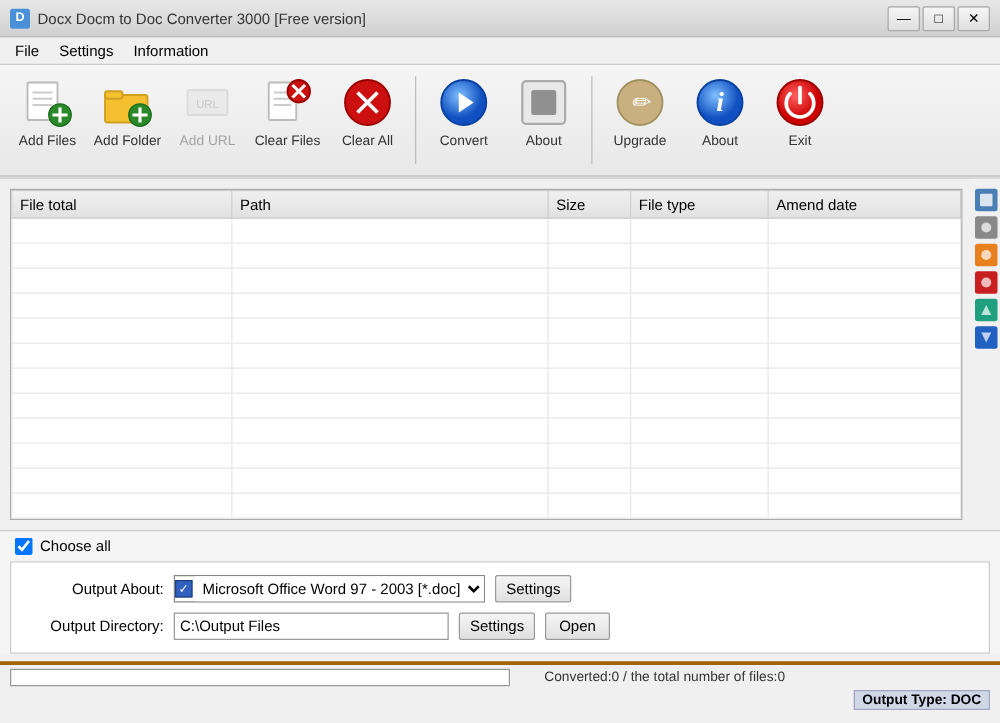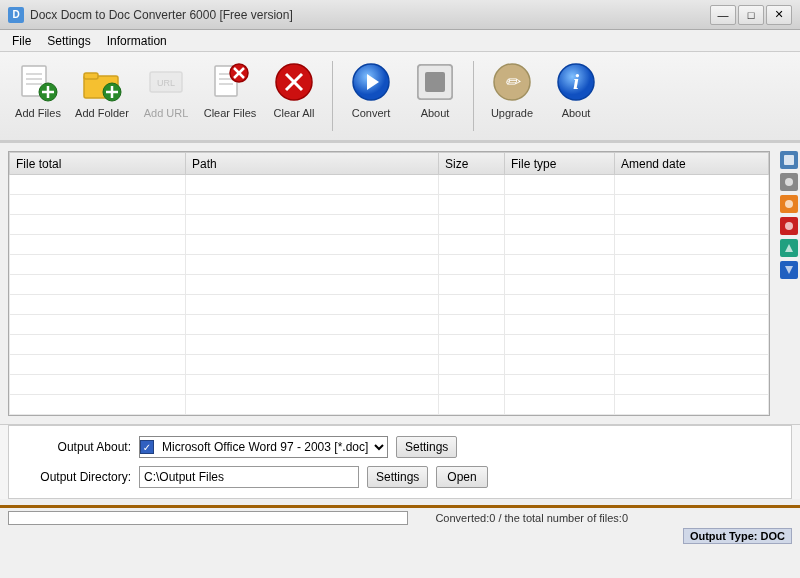--- a/index.html
+++ b/index.html
@@ -294,21 +294,21 @@
       height: 14px;
       cursor: pointer;
     }
   </style>
 </head>
 <body>
 
 <div class="title-bar">
   <div class="title-bar-left">
     <div class="title-icon">D</div>
-    <span class="title-text">Docx Docm to Doc Converter 6000 [Free version]</span>
+    <span class="title-text">Docx Docm to Doc Converter 3000 [Free version]</span>
   </div>
   <div class="title-bar-controls">
     <div class="title-btn">—</div>
     <div class="title-btn">□</div>
     <div class="title-btn close">✕</div>
   </div>
 </div>
 
 <div class="menu-bar">
   <div class="menu-item">File</div>
@@ -433,20 +433,36 @@
             <stop offset="100%" stop-color="#1050c0"></stop>
           </radialGradient>
         </defs>
         <circle cx="20" cy="20" r="18" fill="url(#infoGrad)" stroke="#0840a0" stroke-width="1.5"></circle>
         <text x="20" y="27" text-anchor="middle" font-size="22" fill="white" font-family="serif" font-style="italic" font-weight="bold">i</text>
       </svg>
     </div>
     <span class="btn-label">About</span>
   </div>
 
+  <div class="toolbar-btn">
+    <div class="icon-area">
+      <svg width="40" height="40" viewBox="0 0 40 40">
+        <defs>
+          <radialGradient id="pwrGrad" cx="40%" cy="35%">
+            <stop offset="0%" stop-color="#ff6060"></stop>
+            <stop offset="100%" stop-color="#cc0000"></stop>
+          </radialGradient>
+        </defs>
+        <circle cx="20" cy="20" r="18" fill="url(#pwrGrad)" stroke="#990000" stroke-width="1.5"></circle>
+        <path d="M20 8 L20 20" stroke="white" stroke-width="3" stroke-linecap="round"></path>
+        <path d="M12 13 A11 11 0 1 0 28 13" fill="none" stroke="white" stroke-width="3" stroke-linecap="round"></path>
+      </svg>
+    </div>
+    <span class="btn-label">Exit</span>
+  </div>
 
 </div>
 
 <div style="display:flex; flex:1; background:#f0f0f0; border-top:1px solid #ccc;">
 
   <div class="file-list-container">
     <table class="file-list-table">
       <thead>
         <tr>
           <th style="width:160px;">File total</th>
@@ -576,20 +592,24 @@
       <svg width="10" height="10" viewBox="0 0 10 10">
           <polygon points="5,9 9,1 1,1" fill="white" opacity="0.7"></polygon>
         </svg>
     </div>
   </div>
 
 </div>
 
 <div class="bottom-area">
 
+  <div class="choose-all-row">
+    <input type="checkbox" id="choose-all-cb" checked="" style="">
+    <label for="choose-all-cb" style="font-size:12px; cursor:pointer;">Choose all</label>
+  </div>
 
   <div class="options-panel">
 
     <div class="options-row">
       <span class="options-label">Output About:</span>
       <div style="display:flex; align-items:center; gap:0; border:1px solid #888; height:22px; background:white;">
         <div class="check-blue">✓</div>
         <select style="height:20px; border:none; font-size:12px; outline:none; padding:0 2px; min-width:200px; background:white;">
           <option>Microsoft Office Word 97 - 2003 [*.doc]</option>
         </select>

